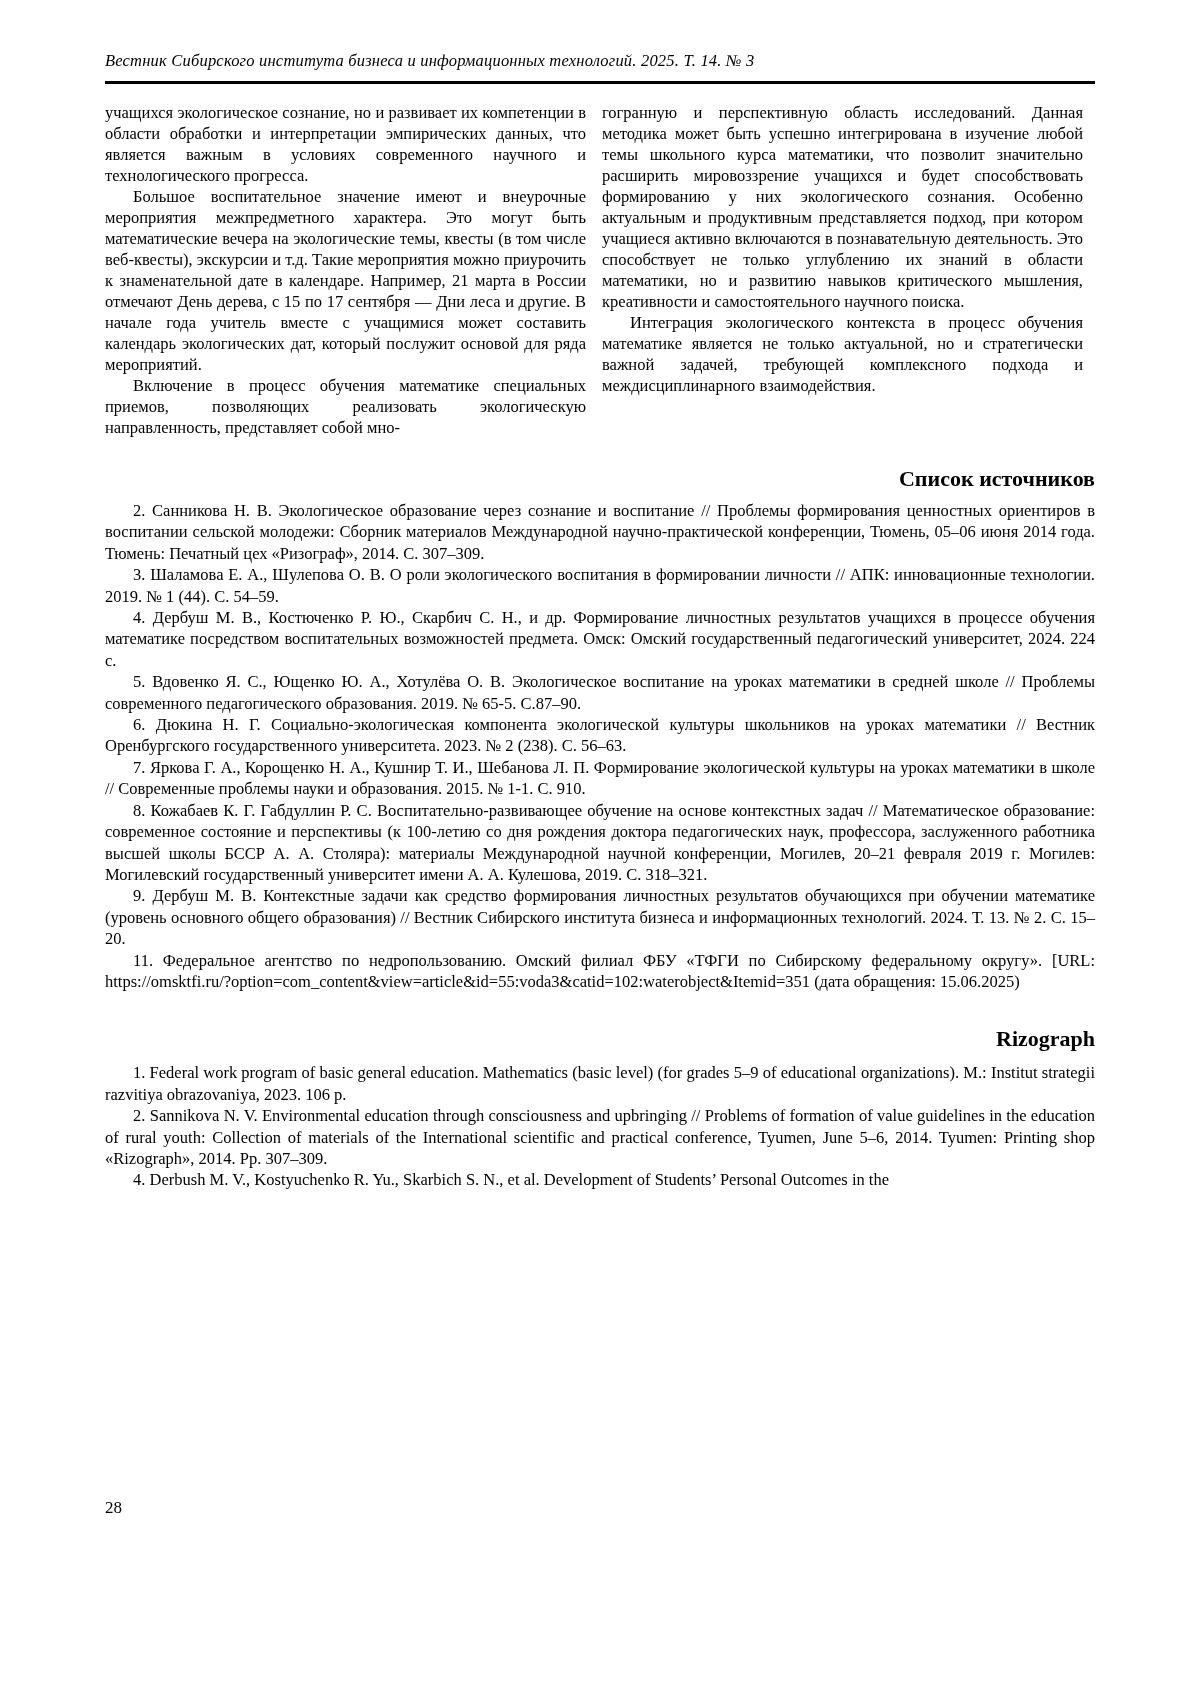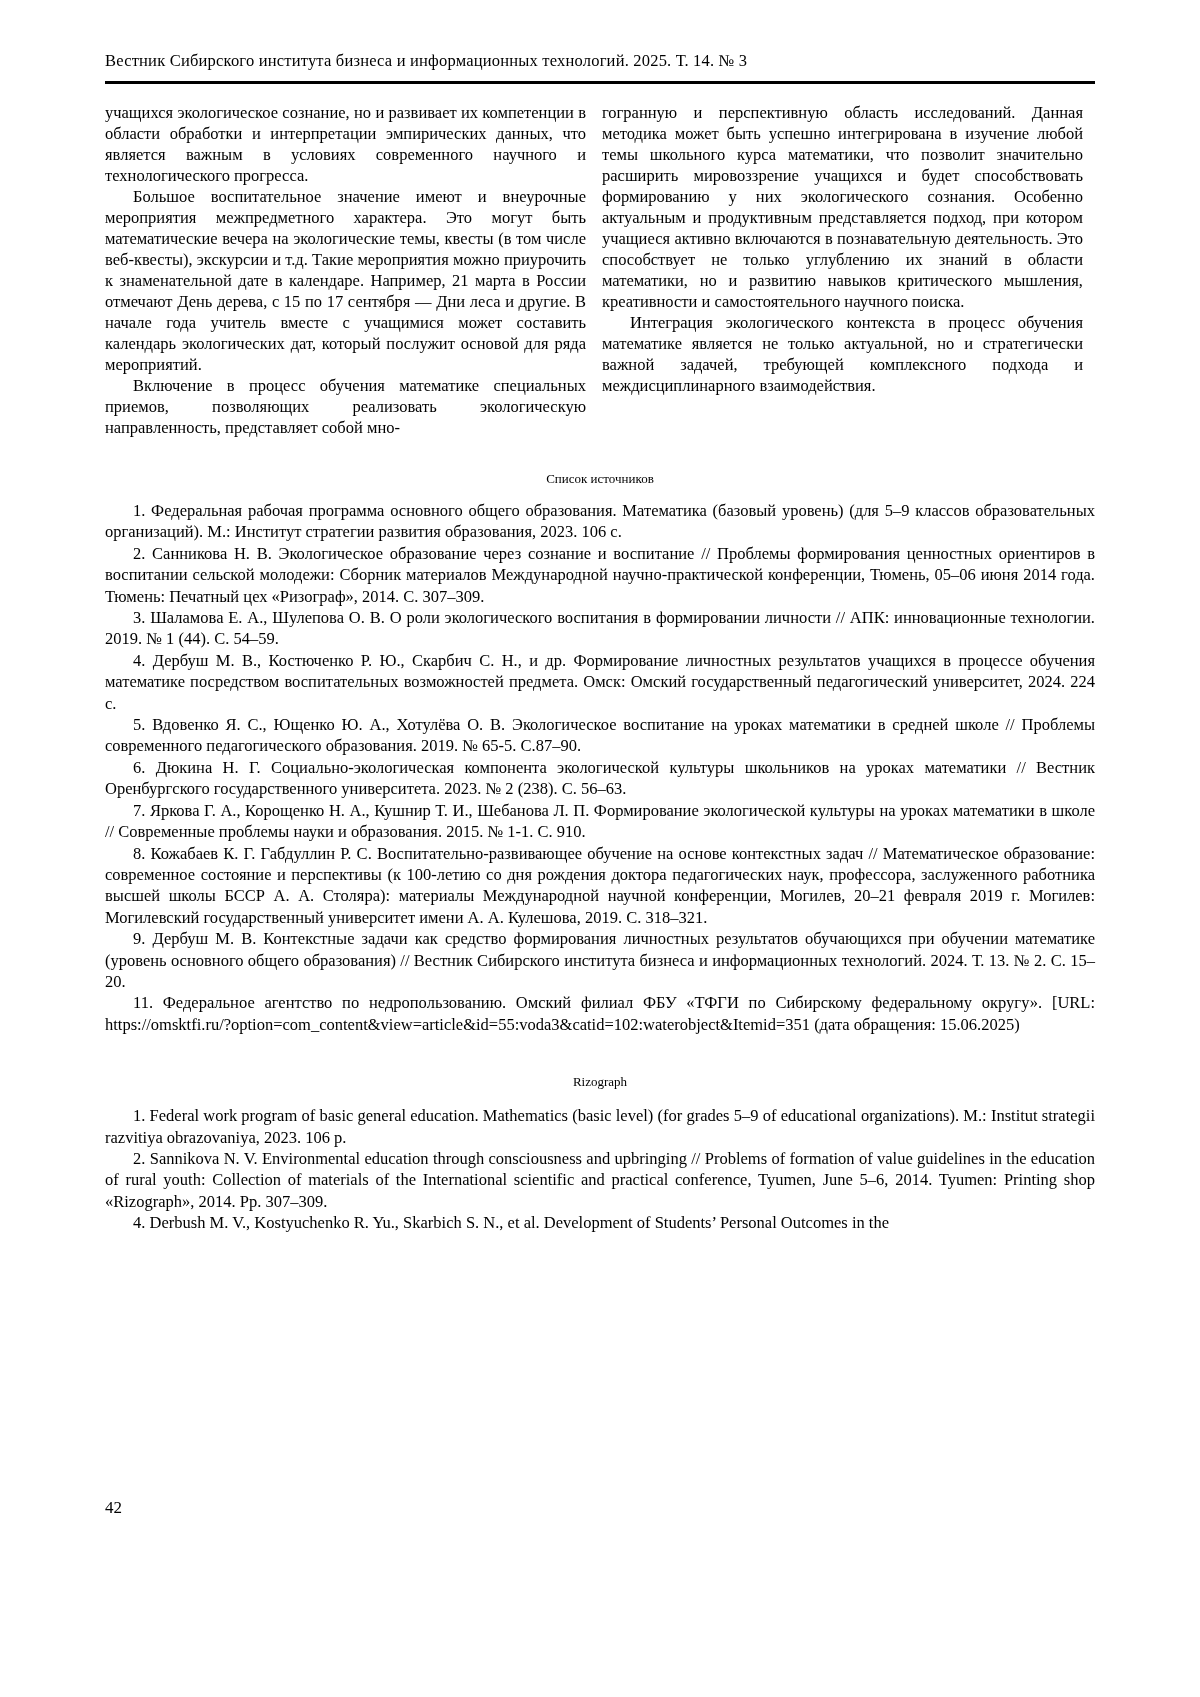--- a/index.html
+++ b/index.html
@@ -16,20 +16,21 @@
   .page {
     position: relative;
     width: 1200px;
     height: 1697px;
     box-sizing: border-box;
     padding: 50px 105px 0 105px;
     background: #fff;
     overflow: hidden;
   }
   .running-head {
+    font-style: italic;
     font-size: 16.5px;
     line-height: 22px;
     letter-spacing: 0.2px;
   }
   .header-rule {
     margin-top: 9px;
     height: 3px;
     background: #000;
   }
   .two-col {
@@ -47,23 +48,23 @@
   }
   .col p, .refs p {
     margin: 0;
     text-indent: 28px;
   }
   .col p.noindent {
     text-indent: 0;
   }
   .section-heading {
     margin: 30px 0 11px 0;
-    text-align: center;
-    font-weight: normal;
-    font-size: 13px;
+    text-align: right;
+    font-weight: bold;
+    font-size: 22px;
     line-height: 21px;
   }
   .section-heading.referens {
     margin-top: 36px;
     margin-bottom: 13px;
   }
   .refs {
     font-size: 16.5px;
     line-height: 21.4px;
     text-align: justify;
@@ -97,35 +98,34 @@
     </div>
     <div class="col">
       <p class="noindent">гогранную и перспективную область исследований. Данная методика может быть успешно интегрирована в изучение любой темы школьного курса математики, что позволит значительно расширить мировоззрение учащихся и будет способствовать формированию у них экологического сознания. Особенно актуальным и продуктивным представляется подход, при котором учащиеся активно включаются в познавательную деятельность. Это способствует не только углублению их знаний в области математики, но и развитию навыков критического мышления, креативности и самостоятельного научного поиска.</p>
       <p>Интеграция экологического контекста в процесс обучения математике является не только актуальной, но и стратегически важной задачей, требующей комплексного подхода и междисциплинарного взаимодействия.</p>
     </div>
   </div>
 
   <div class="section-heading">Список источников</div>
 
   <div class="refs">
-    <p>1. Федеральная рабочая программа основного общего образования. Математика (базовый уровень) (для 5–9 классов образовательных организаций). М.: Институт стратегии развития образования, 2023. 106 с.</p>
     <p>2. Санникова Н. В. Экологическое образование через сознание и воспитание // Проблемы формирования ценностных ориентиров в воспитании сельской молодежи: Сборник материалов Международной научно-практической конференции, Тюмень, 05–06 июня 2014 года. Тюмень: Печатный цех «Ризограф», 2014. С. 307–309.</p>
     <p>3. Шаламова Е. А., Шулепова О. В. О роли экологического воспитания в формировании личности // АПК: инновационные технологии. 2019. № 1 (44). С. 54–59.</p>
     <p>4. Дербуш М. В., Костюченко Р. Ю., Скарбич С. Н., и др. Формирование личностных результатов учащихся в процессе обучения математике посредством воспитательных возможностей предмета. Омск: Омский государственный педагогический университет, 2024. 224 с.</p>
     <p>5. Вдовенко Я. С., Ющенко Ю. А., Хотулёва О. В. Экологическое воспитание на уроках математики в средней школе // Проблемы современного педагогического образования. 2019. № 65-5. С.87–90.</p>
     <p>6. Дюкина Н. Г. Социально-экологическая компонента экологической культуры школьников на уроках математики // Вестник Оренбургского государственного университета. 2023. № 2 (238). С. 56–63.</p>
     <p>7. Яркова Г. А., Корощенко Н. А., Кушнир Т. И., Шебанова Л. П. Формирование экологической культуры на уроках математики в школе // Современные проблемы науки и образования. 2015. № 1-1. С. 910.</p>
     <p>8. Кожабаев К. Г. Габдуллин Р. С. Воспитательно-развивающее обучение на основе контекстных задач // Математическое образование: современное состояние и перспективы (к 100-летию со дня рождения доктора педагогических наук, профессора, заслуженного работника высшей школы БССР А. А. Столяра): материалы Международной научной конференции, Могилев, 20–21 февраля 2019 г. Могилев: Могилевский государственный университет имени А. А. Кулешова, 2019. С. 318–321.</p>
     <p>9. Дербуш М. В. Контекстные задачи как средство формирования личностных результатов обучающихся при обучении математике (уровень основного общего образования) // Вестник Сибирского института бизнеса и информационных технологий. 2024. Т. 13. № 2. С. 15–20.</p>
     <p>11. Федеральное агентство по недропользованию. Омский филиал ФБУ «ТФГИ по Сибирскому федеральному округу». [URL: https://omsktfi.ru/?option=com_content&amp;view=article&amp;id=55:voda3&amp;catid=102:waterobject&amp;Itemid=351 (дата обращения: 15.06.2025)</p>
   </div>
 
   <div class="section-heading referens">Rizograph</div>
 
   <div class="refs">
     <p><span>1. Federal work program of basic general education. Mathematics (basic level) (for grades 5–9 of educational organizations). M.: Institut strategii razvitiya obrazovaniya, 2023. 106 p.</span><span class="ref-italic"></span><span></span></p>
     <p><span>2. Sannikova N. V. Environmental education through consciousness and upbringing // Problems of formation of value guidelines in the education of rural youth: Collection of materials of the International scientific and practical conference, Tyumen, June 5–6, 2014. Tyumen: Printing shop «Rizograph», 2014. Pp. 307–309.</span><span class="ref-italic"></span><span></span></p>
     <p><span>4. Derbush M. V., Kostyuchenko R. Yu., Skarbich S. N., et al. Development of Students’ Personal Outcomes in the</span><span class="ref-italic"></span><span></span></p>
   </div>
 
-  <div class="page-number">42</div>
+  <div class="page-number">28</div>
 
 </div>
 
 </body></html>

